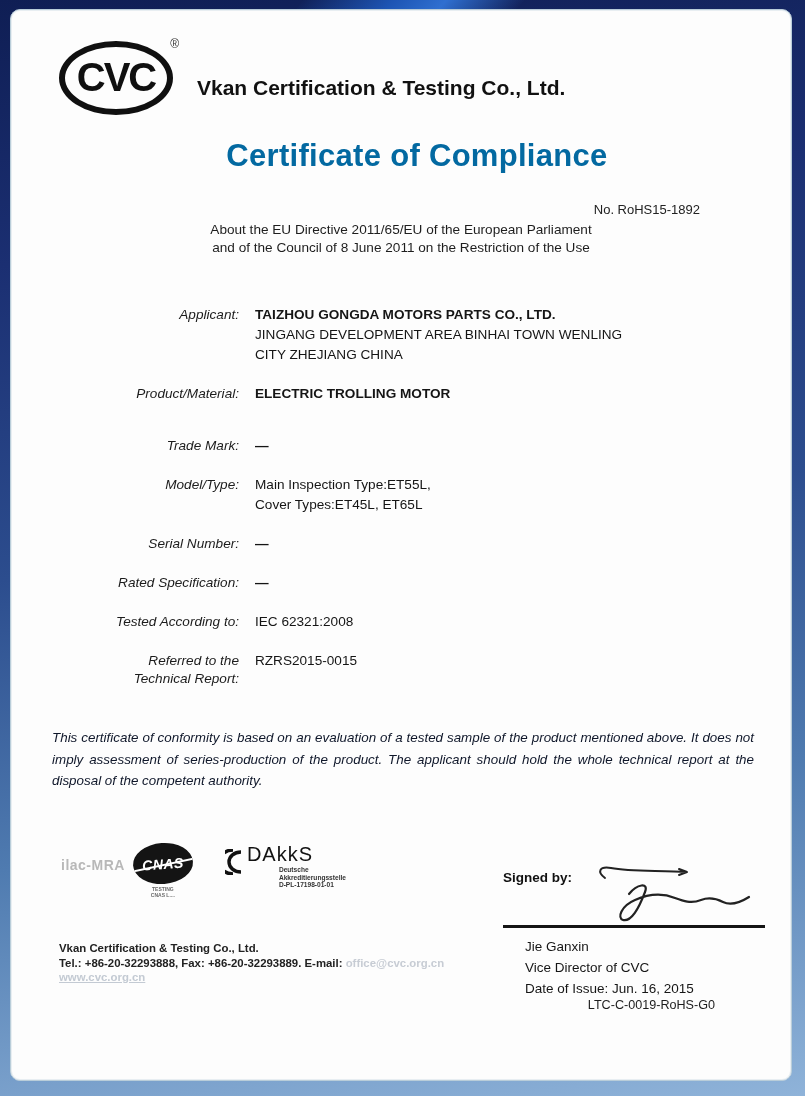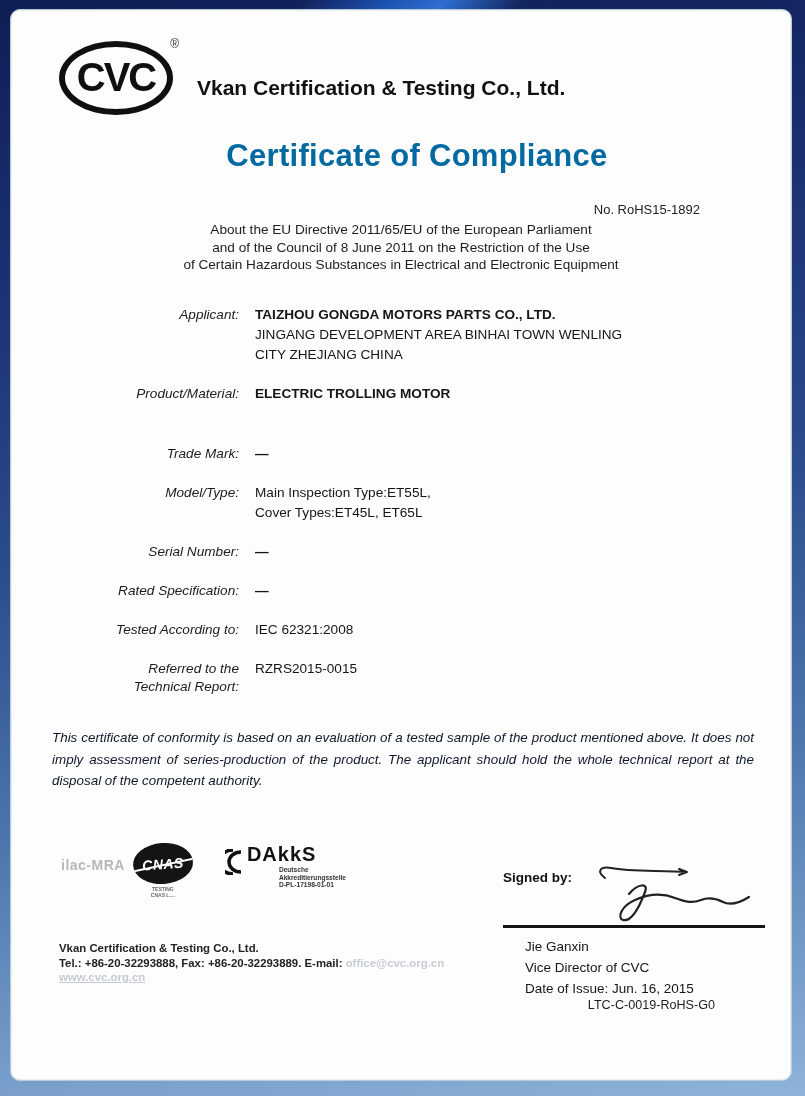--- a/index.html
+++ b/index.html
@@ -37,21 +37,21 @@
   
   .cert-title { position:absolute; top:128px; left:16px; width:100%; text-align:center; font-size:31px; font-weight:800; letter-spacing:0.3px; color:#0369a1; }
   .cert-no { position:absolute; top:192px; right:91px; font-size:13px; color:#222; }
   .directive { position:absolute; top:211px; left:0; width:100%; text-align:center; font-size:13.6px; line-height:17.6px; color:#1e1e1e; }
   
   .fields { position:absolute; top:295px; left:40px; right:36px; }
   .field-row { display:flex; margin-bottom:19px; }
   .field-label { width:188px; flex:none; text-align:right; font-style:italic; font-size:13.6px; line-height:20px; color:#1c1c1c; }
   .field-value { margin-left:16px; font-size:13.6px; line-height:20px; color:#151515; }
   .bold { font-weight:700; }
-  .row-gap-lg { margin-bottom:40px; }
+  .row-gap-lg { margin-bottom:32px; }
   .label-2line { line-height:18px; padding-top:1px; }
   
   .disclaimer {
     position:absolute; top:717px; left:41px; right:37px;
     font-style:italic; font-size:13.4px; line-height:21.5px;
     text-align:justify; color:#0f172a; font-weight:500;
   }
   
   .logos { position:absolute; top:833px; left:50px; display:flex; align-items:flex-start; }
   .ilac-text { margin-top:14px; font-size:14px; font-weight:700; letter-spacing:0.5px; color:#b8b8b8; }
@@ -60,21 +60,21 @@
     width:60px; height:41px; background:#141414; border-radius:50%;
     display:flex; align-items:center; justify-content:center;
     transform:rotate(-4deg); position:relative; overflow:hidden;
   }
   .cnas-oval .cnas-text { color:#fff; font-weight:700; font-style:italic; font-size:14px; letter-spacing:0.5px; }
   .cnas-oval .cnas-line { position:absolute; left:-4px; top:21px; width:70px; height:1.5px; background:#fff; transform:rotate(-8deg); }
   .cnas-sub { margin-top:2px; text-align:center; font-size:5px; line-height:6px; color:#6a6a6a; font-weight:700; }
   .dakks { margin-left:32px; display:flex; }
   .dakks-arcs { margin-top:6px; }
   .dakks-body { margin-left:4px; }
-  .dakks-text { font-size:20px; font-weight:700; letter-spacing:1px; color:#111; }
+  .dakks-text { font-size:20px; font-weight:400; letter-spacing:1px; color:#111; }
   .dakks-sub { margin-left:32px; font-size:6.6px; line-height:7.6px; color:#333; font-weight:600; }
   
   .sig-block { position:absolute; left:492px; top:860px; width:262px; }
   .signed-by { font-size:13.5px; font-weight:700; color:#111; }
   .sig-svg { position:absolute; left:88px; top:-6px; }
   .sig-line { margin-top:40px; border-top:3px solid #151515; width:100%; }
   .sig-lines { margin-top:8px; margin-left:22px; font-size:13.5px; line-height:21px; color:#161616; }
   
   .footer { position:absolute; left:48px; top:931px; font-size:11.4px; line-height:14.6px; color:#222; font-weight:600; }
   .footer .f-company { font-weight:700; }
@@ -96,21 +96,20 @@
     </div>
     <div class="company-name">Vkan Certification &amp; Testing Co., Ltd.</div>
   </div>
 
   <div class="cert-title">Certificate of Compliance</div>
   <div class="cert-no">No. RoHS15-1892</div>
 
   <div class="directive">
     <div>About the EU Directive 2011/65/EU of the European Parliament</div>
     <div>and of the Council of 8 June 2011 on the Restriction of the Use</div>
-    <div>of Certain Hazardous Substances in Electrical and Electronic Equipment</div>
   </div>
 
   <div class="fields">
 
     <div class="field-row">
       <div class="field-label">Applicant:</div>
       <div class="field-value">
         <div class="bold">TAIZHOU GONGDA MOTORS PARTS CO., LTD.</div>
         <div>JINGANG DEVELOPMENT AREA BINHAI TOWN WENLING</div>
         <div>CITY ZHEJIANG CHINA</div>

